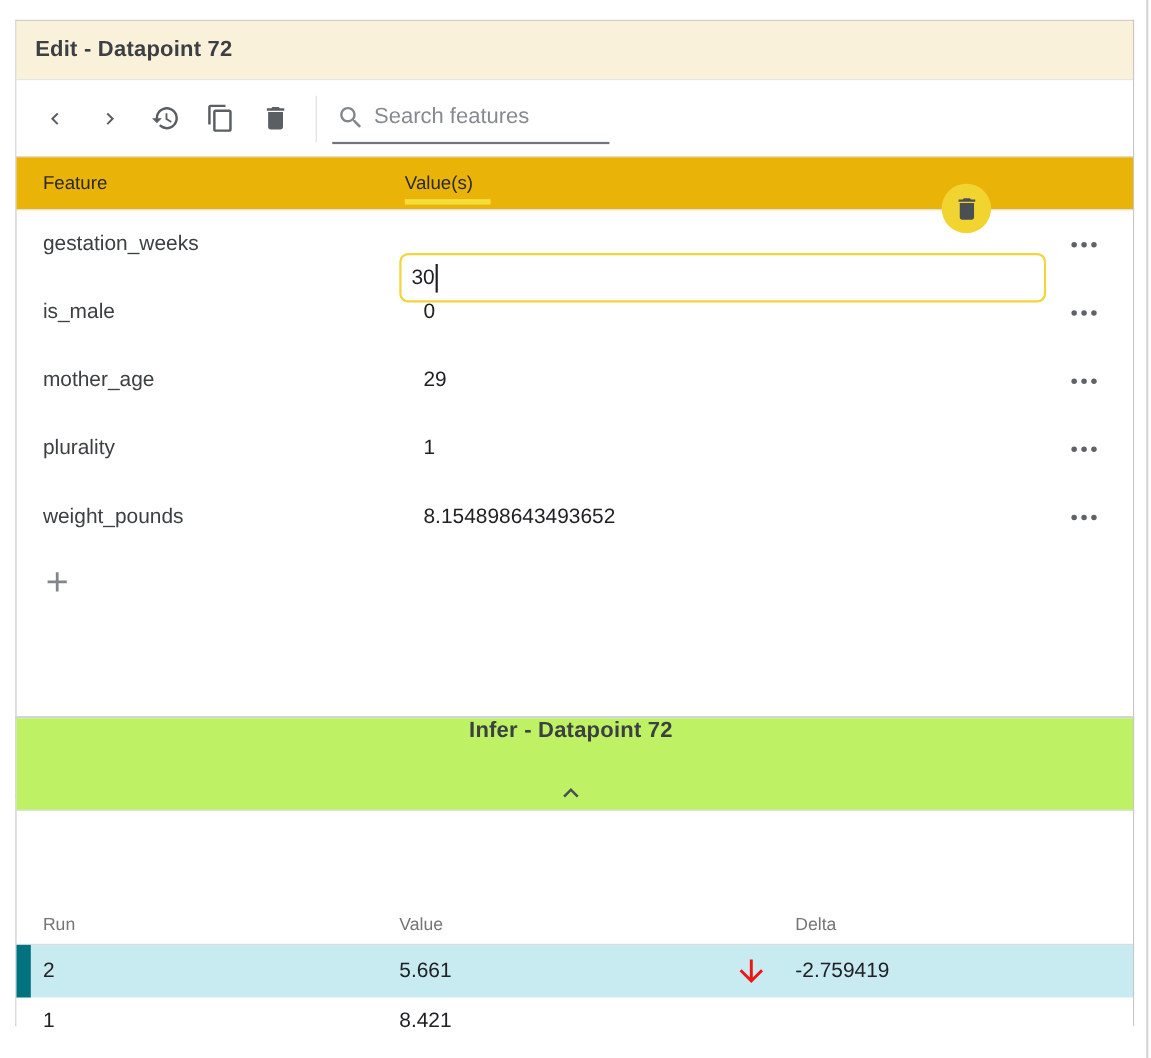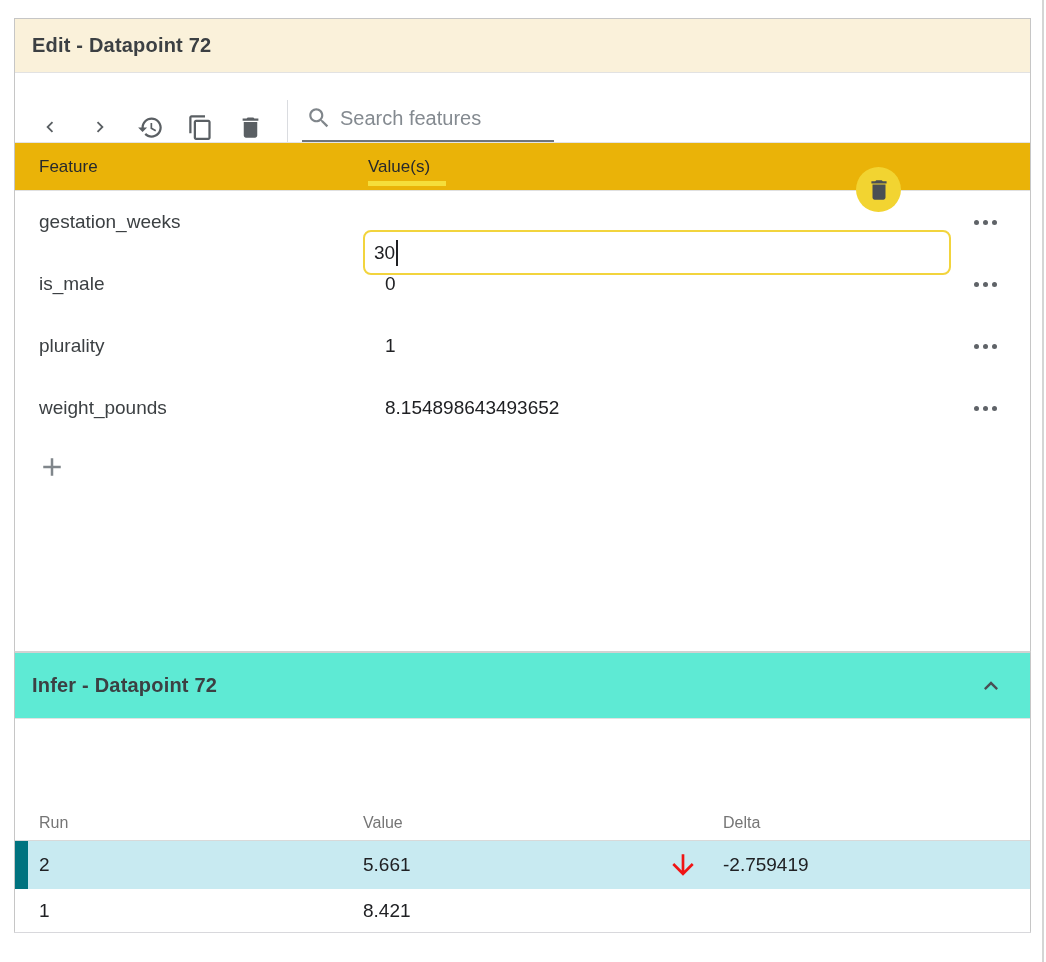--- a/index.html
+++ b/index.html
@@ -7,28 +7,28 @@
   .stage { position:relative; width:1046px; height:962px; background:#fff; }
   .right-edge-line { position:absolute; left:1042px; top:0; width:2px; height:962px; background:#d5d5d5; }
 
   
   .panel { position:absolute; left:14px; width:1017px; background:#fff; border:1px solid #c6c6c6; }
   .edit-panel  { top:18px;  height:708px; border-bottom:3px solid #d2d2d2; }
   .infer-panel { top:651px; height:282px; border-top:2px solid #d2d2d2; border-bottom:2px solid #d8d8dc; }
 
   .panel-header { display:flex; align-items:center; height:54px; padding:0 24px 0 17px; border-bottom:1px solid #e2e2e2; }
   .panel-header.cream { background:#faf1da; }
-  .panel-header.blue  { background:#5eead4; height:66px; }
+  .panel-header.blue  { background:#bef264; height:84px;flex-direction:column; }
   .panel-title { font-size:20px; font-weight:700; color:#3c4043; letter-spacing:.2px; }
   .header-spacer { flex:1; }
   .collapse-btn { width:30px; height:30px; border:none; background:transparent; cursor:pointer; display:flex; align-items:center; justify-content:center; }
   .collapse-btn svg { width:28px; height:28px; fill:#4a4f54; }
 
   
-  .toolbar { display:flex; align-items:flex-end; height:69px; padding-left:20px; background:#fff; }
+  .toolbar { display:flex; align-items:center; height:69px; padding-left:20px; background:#fff; }
   .tool-btn { width:30px; height:30px; border:none; background:transparent; cursor:pointer; display:flex; align-items:center; justify-content:center; margin-right:20px; }
   .tool-btn svg { fill:#5a5f63; }
   .tool-btn.nav svg { width:22px; height:22px; }
   .tool-btn.big svg { width:27px; height:27px; }
   .toolbar-divider { width:1px; height:42px; background:#dadce0; margin:0 14px 0 2px; }
   .search-box { display:flex; align-items:center; height:46px; min-width:252px; border-bottom:2px solid #70757a; padding:0 4px; cursor:text; }
   .search-box svg { width:26px; height:26px; fill:#80868b; margin-right:8px; }
   .search-placeholder { font-size:20px; color:#848a90; }
 
   
@@ -138,20 +138,29 @@
       <div class="feature-row">
         <span class="feature-name">is_male</span>
         <span class="feature-value">0</span>
         <button class="kebab-btn">
             <i></i>
             <i></i>
             <i></i>
           </button>
       </div>
       <div class="feature-row">
+        <span class="feature-name">mother_age</span>
+        <span class="feature-value">29</span>
+        <button class="kebab-btn">
+            <i></i>
+            <i></i>
+            <i></i>
+          </button>
+      </div>
+      <div class="feature-row">
         <span class="feature-name">plurality</span>
         <span class="feature-value">1</span>
         <button class="kebab-btn">
             <i></i>
             <i></i>
             <i></i>
           </button>
       </div>
       <div class="feature-row">
         <span class="feature-name">weight_pounds</span>

